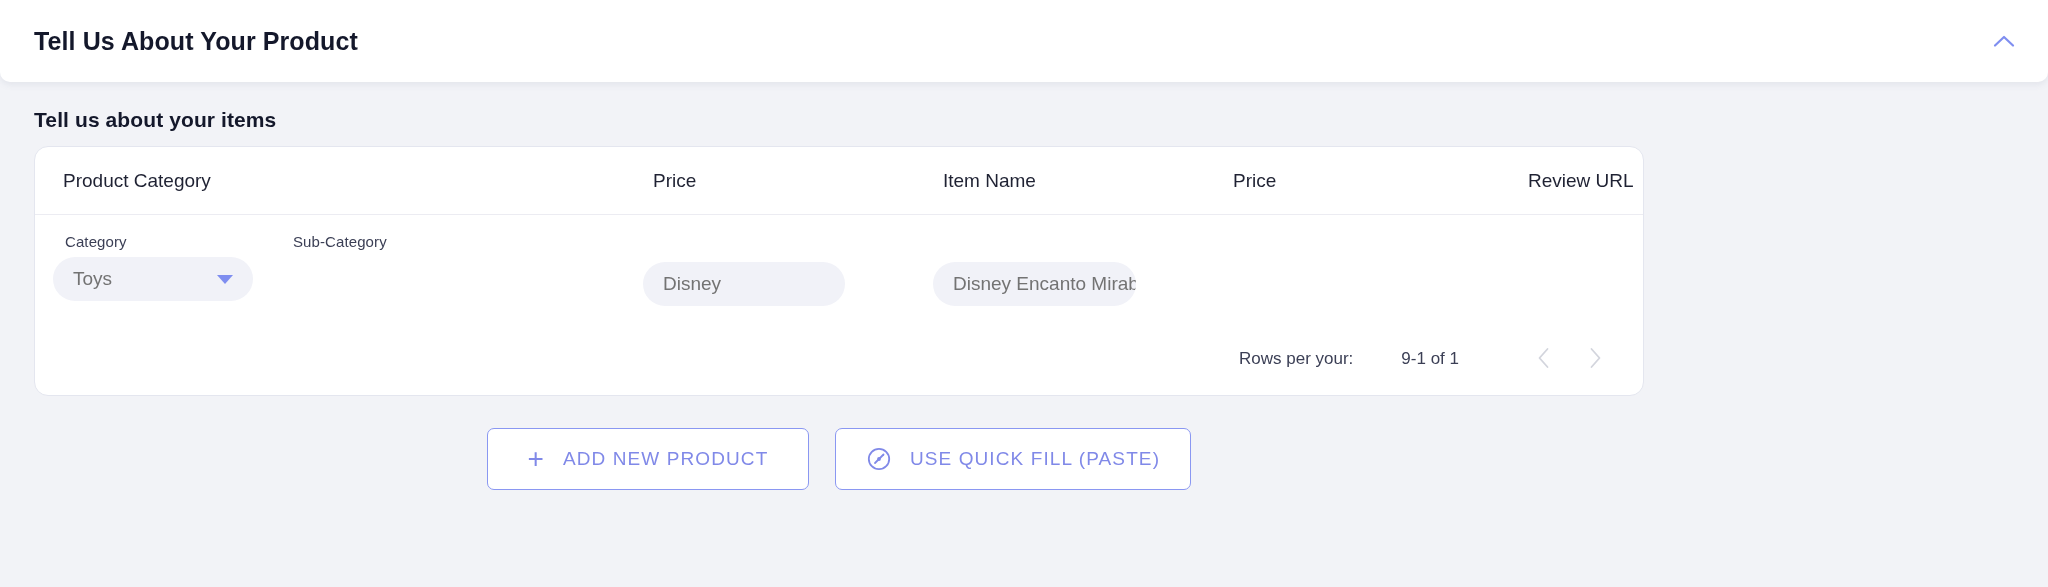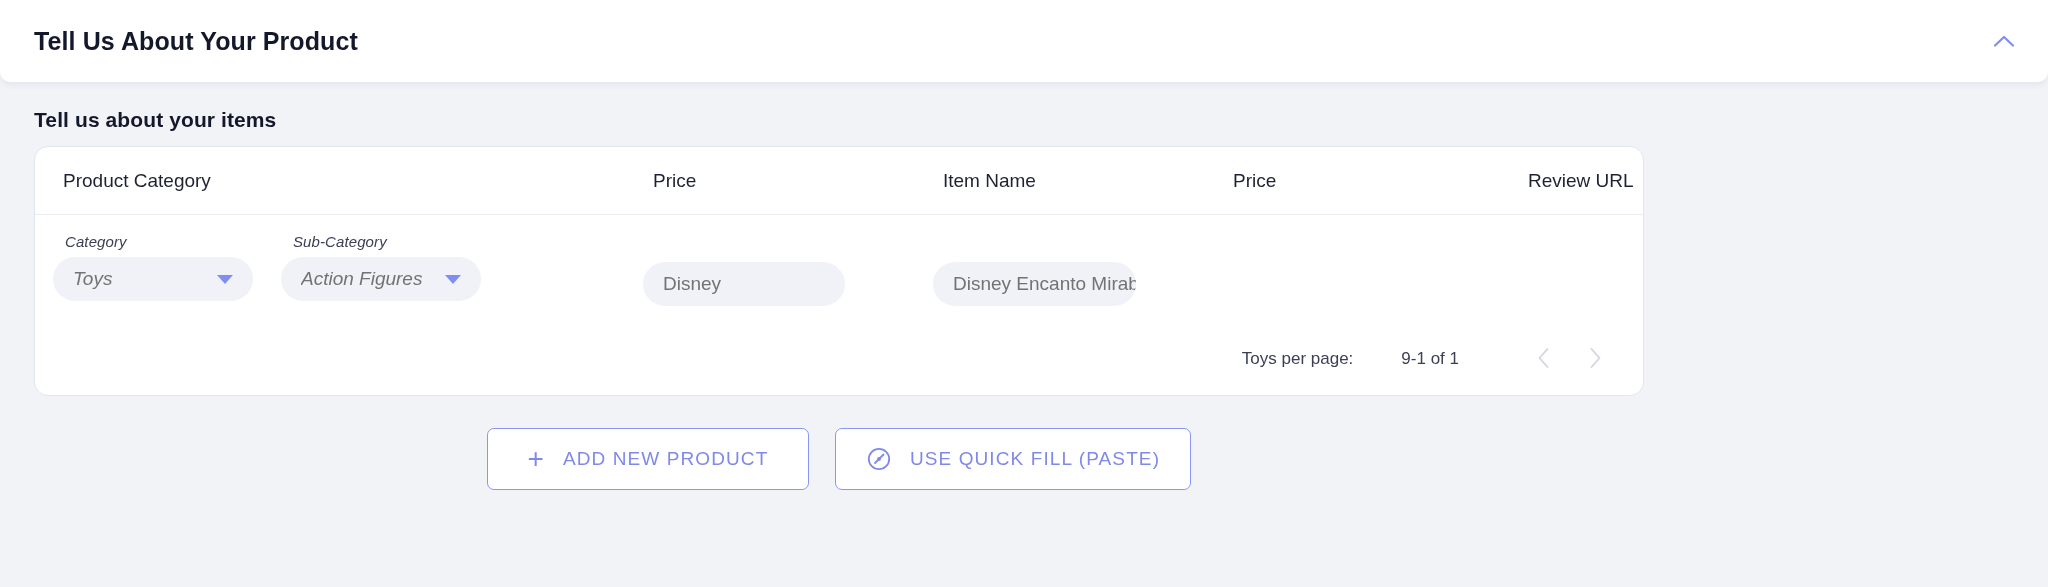--- a/index.html
+++ b/index.html
@@ -238,34 +238,30 @@
       <div class="th">
         <span>Price</span>
       </div>
       <div class="th">
         <span>Review URL</span>
       </div>
     </div>
 
     <div class="grid table-body">
 
-      <div style="display:flex; gap:28px;font-style:italic;">
+      <div style="display:flex; gap:28px;">
         <div class="cell">
           <span class="field-label">Category</span>
           <div class="pill select">
             <span class="val">Toys</span>
             <span class="caret"></span>
           </div>
         </div>
         <div class="cell">
           <span class="field-label">Sub-Category</span>
-          <div class="pill select">
-            <span class="val">Action Figures</span>
-            <span class="caret"></span>
-          </div>
         </div>
       </div>
 
       <div class="cell">
         <span class="field-label spacer-label"></span>
         <div class="pill text w-brand">Disney</div>
       </div>
 
       <div class="cell">
         <span class="field-label spacer-label"></span>
@@ -280,21 +276,21 @@
         <span class="field-label spacer-label"></span>
       </div>
 
       <div class="cell">
         <span class="field-label spacer-label"></span>
         <div class="pill text w-url">https://www.walmart.com</div>
       </div>
     </div>
 
     <div class="pagination">
-      <span class="rows-label">Toys per page:</span>
+      <span class="rows-label">Rows per your:</span>
       <span class="range-label">9-1 of 1</span>
       <button class="pg-btn">
         <span>
           <svg width="13" height="22" viewBox="0 0 13 22" fill="none" xmlns="http://www.w3.org/2000/svg">
             <path d="M10.5 2L2.5 11L10.5 20" stroke="#d3d5dd" stroke-width="1.8" stroke-linecap="round" stroke-linejoin="round"></path>
           </svg>
         </span>
       </button>
       <button class="pg-btn">
         <span>

